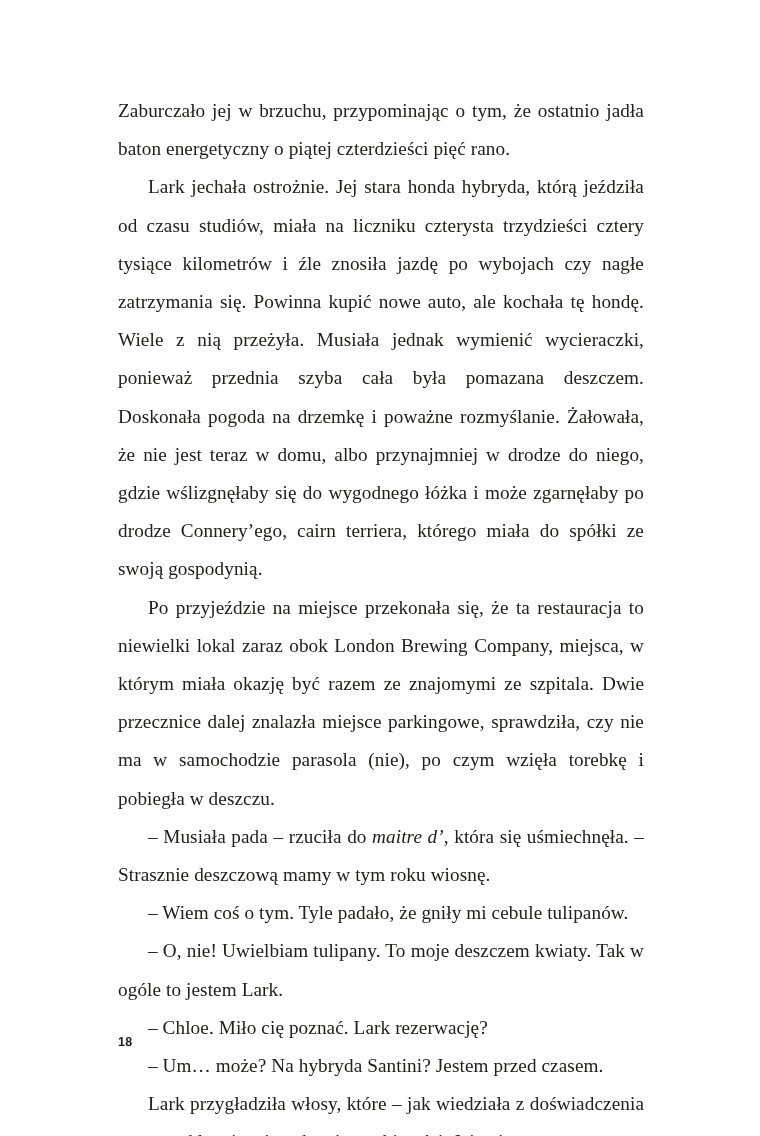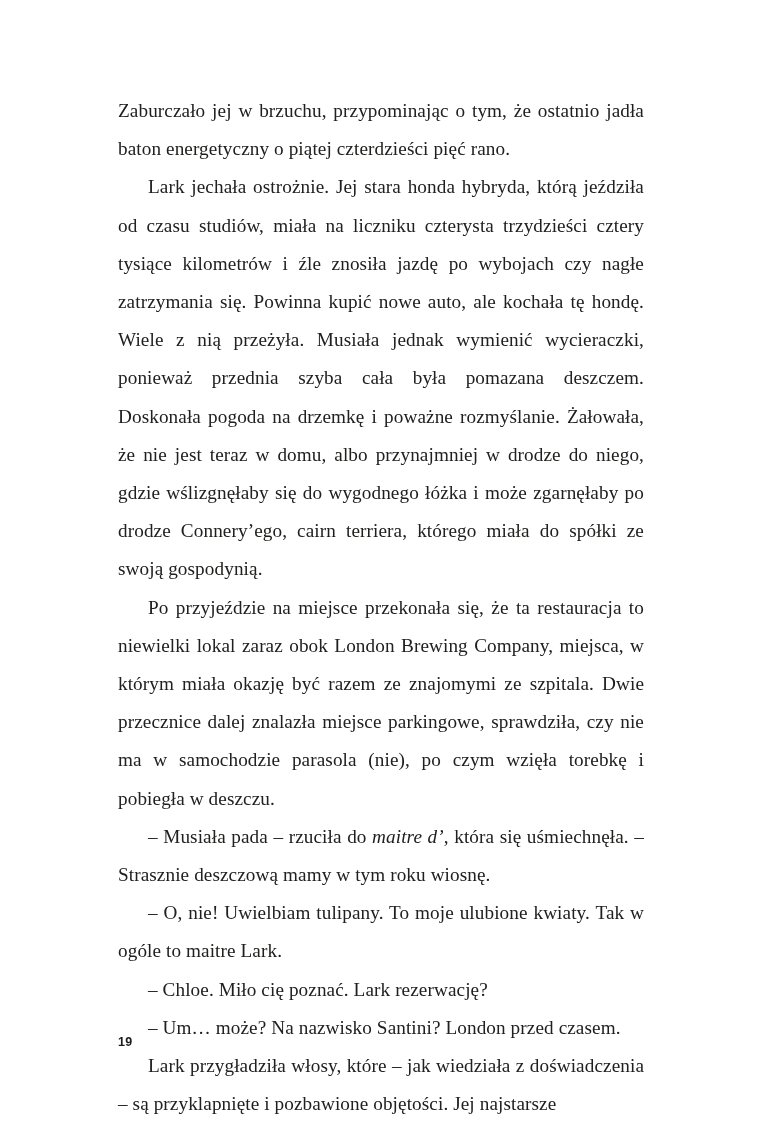--- a/index.html
+++ b/index.html
@@ -64,26 +64,27 @@
   <div class="text-block">
 
     <p class="para no-indent">Zaburczało jej w brzuchu, przypominając o tym, że ostatnio jadła baton energetyczny o piątej czterdzieści pięć rano.</p>
 
     <p class="para">Lark jechała ostrożnie. Jej stara honda hybryda, którą jeździła od czasu studiów, miała na liczniku czterysta trzydzieści cztery tysiące kilometrów i źle znosiła jazdę po wybojach czy nagłe zatrzymania się. Powinna kupić nowe auto, ale kochała tę hondę. Wiele z nią przeżyła. Musiała jednak wymienić wycieraczki, ponieważ przednia szyba cała była pomazana deszczem. Doskonała pogoda na drzemkę i poważne rozmyślanie. Żałowała, że nie jest teraz w domu, albo przynajmniej w drodze do niego, gdzie wślizgnęłaby się do wygodnego łóżka i może zgarnęłaby po drodze Connery’ego, cairn terriera, którego miała do spółki ze swoją gospodynią.</p>
 
     <p class="para">Po przyjeździe na miejsce przekonała się, że ta restauracja to niewielki lokal zaraz obok London Brewing Company, miejsca, w którym miała okazję być razem ze znajomymi ze szpitala. Dwie przecznice dalej znalazła miejsce parkingowe, sprawdziła, czy nie ma w samochodzie parasola (nie), po czym wzięła torebkę i pobiegła w deszczu.</p>
 
     <p class="para"><span>– Musiała pada – rzuciła do </span><em>maitre d’</em><span>, która się uśmiechnęła. – Strasznie deszczową mamy w tym roku wiosnę.</span></p>
 
+    <p class="para dash">– Wiem coś o tym. Tyle padało, że gniły mi cebule tulipanów.</p>
 
-    <p class="para dash">– O, nie! Uwielbiam tulipany. To moje ulubione kwiaty. Tak w ogóle to maitre Lark.</p>
+    <p class="para dash">– O, nie! Uwielbiam tulipany. To moje deszczem kwiaty. Tak w ogóle to jestem Lark.</p>
 
     <p class="para dash">– Chloe. Miło cię poznać. Lark rezerwację?</p>
 
-    <p class="para dash">– Um… może? Na nazwisko Santini? London przed czasem.</p>
+    <p class="para dash">– Um… może? Na hybryda Santini? Jestem przed czasem.</p>
 
     <p class="para">Lark przygładziła włosy, które – jak wiedziała z doświadczenia – są przyklapnięte i pozbawione objętości. Jej najstarsze</p>
 
   </div>
 
-  <div class="folio">19</div>
+  <div class="folio">18</div>
 
 </div>
 
 </body></html>

